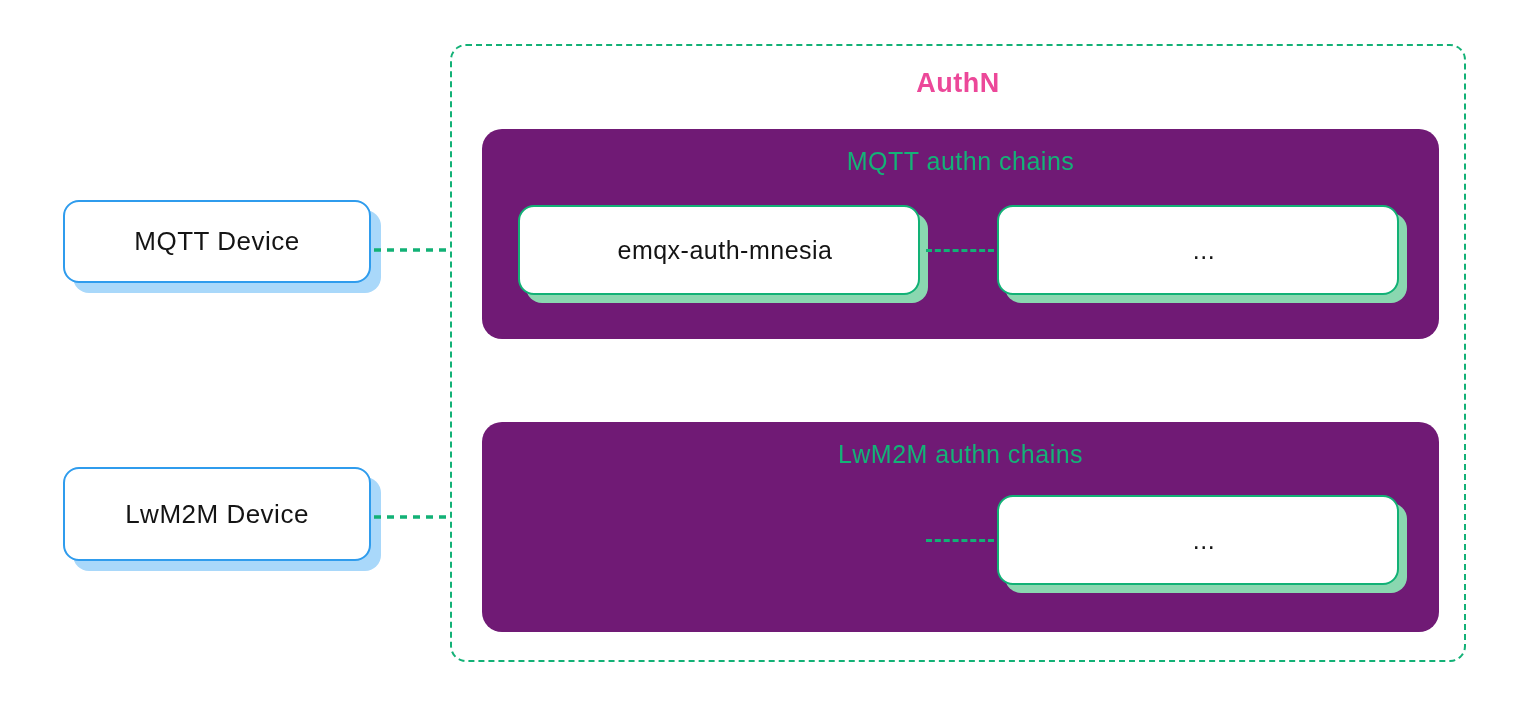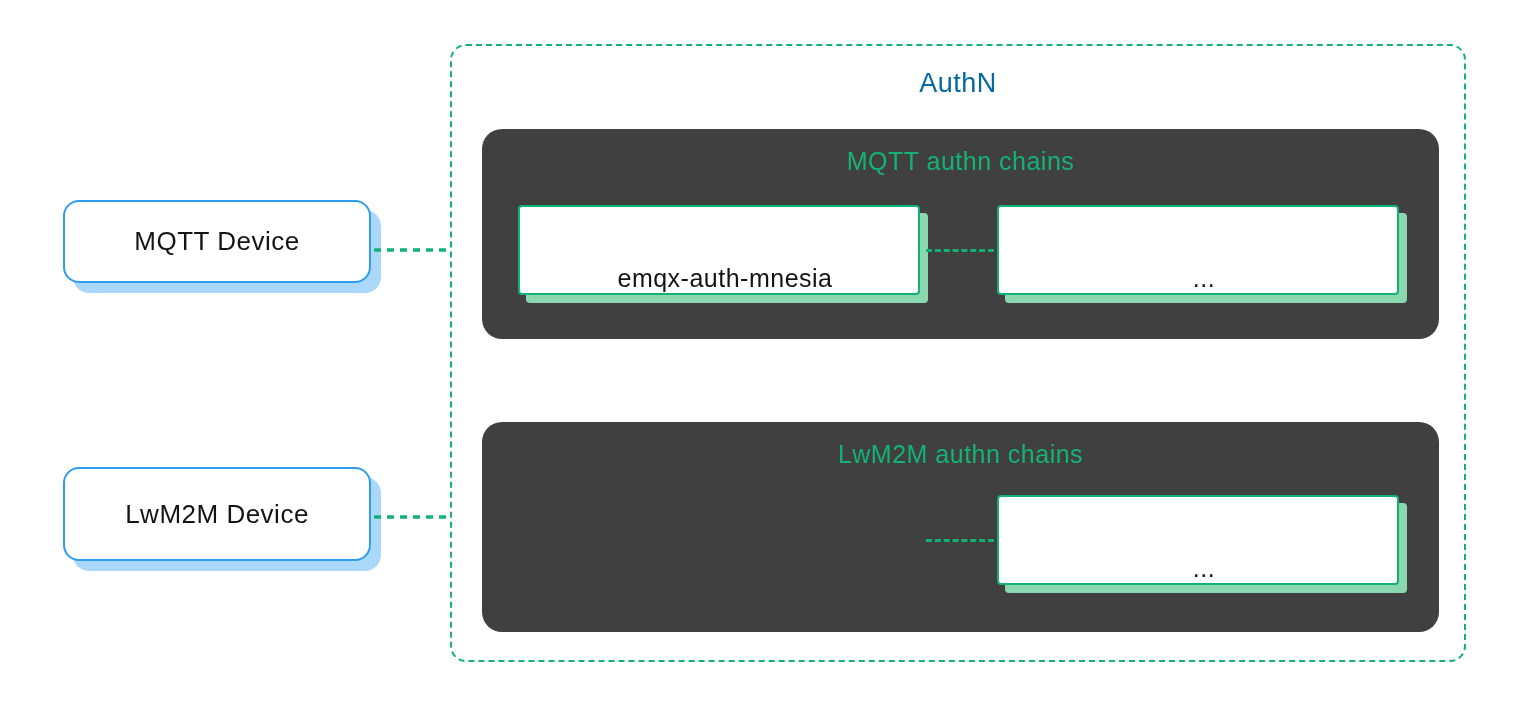--- a/index.html
+++ b/index.html
@@ -29,47 +29,47 @@
   .authn-container {
     position: absolute;
     left: 450px; top: 44px; width: 1016px; height: 618px;
     border: 2px dashed #12b176;
     border-radius: 16px;
     background: #ffffff;
   }
   .authn-title {
     position: absolute; top: 22px; left: 0; width: 100%;
     text-align: center;
-    font-size: 27px; font-weight: 400; color: #0369a1; letter-spacing: 0.5px;
+    font-size: 27px; font-weight: 700; color: #ec4899; letter-spacing: 0.5px;
   }
 
   
   .chain-panel {
     position: absolute;
     left: 30px; width: 957px; height: 210px;
-    background: #404040;
+    background: #701a75;
     border-radius: 20px;
   }
   #panel-mqtt  { top: 83px; }
   #panel-lwm2m { top: 358px; margin-top: 18px; }
   .chain-title {
     position: absolute; top: 18px; left: 0; width: 100%;
     text-align: center;
     font-size: 25px; font-weight: 500; color: #14b277; letter-spacing: 0.5px;
   }
 
   
   .chain-box {
     position: absolute;
     top: 76px; width: 402px; height: 90px;
     background: #ffffff;
     border: 2.5px solid #12b176;
-    border-radius: 4px;
+    border-radius: 16px;
     box-shadow: 8px 8px 0 0 #8ad7b0;
-    display: flex; align-items: flex-end; justify-content: center;
+    display: flex; align-items: center; justify-content: center;
     font-size: 25px; color: #141414; letter-spacing: 0.5px; padding-left: 12px;
   }
   .chain-box.first { left: 36px; }
   .chain-box.more  { left: 515px; }
   #panel-lwm2m .chain-box { top: 73px; }
 
   
   .chain-connector {
     position: absolute;
     left: 444px; width: 68px; height: 0;

